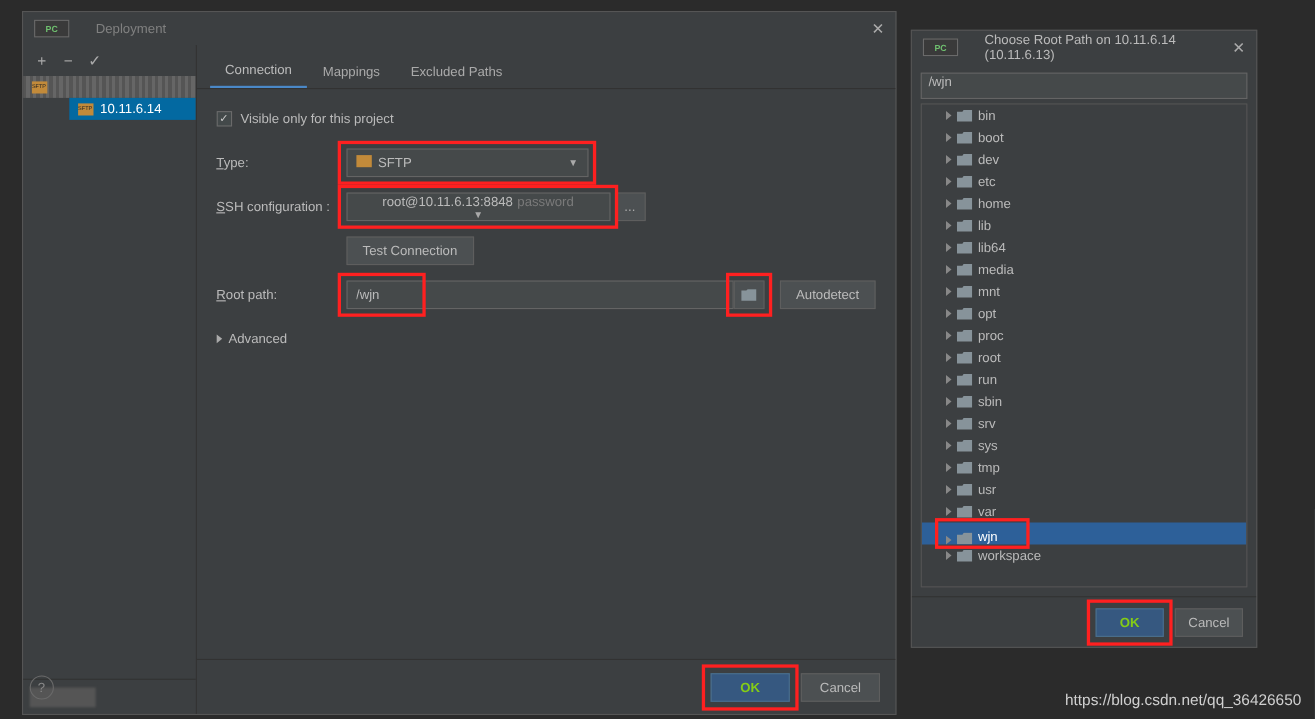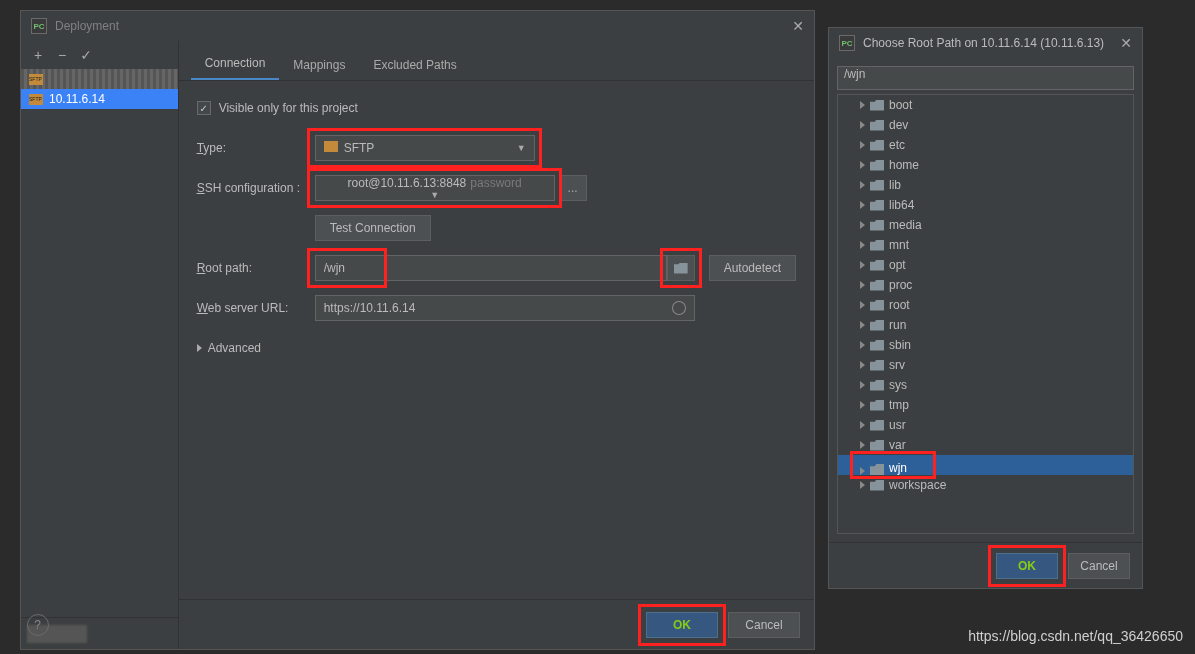--- a/index.html
+++ b/index.html
@@ -3,32 +3,32 @@
 <meta charset="utf-8">
 <style>
 * { margin:0; padding:0; box-sizing:border-box; font-family:"Segoe UI",Arial,sans-serif; font-size:12px; }
 body { background:#2b2b2b; width:1195px; height:654px; position:relative; color:#bbbbbb; overflow:hidden; }
 
 .dlg { position:absolute; background:#3c3f41; border:1px solid #555; }
 .dlg-main { left:20px; top:10px; width:795px; height:640px; }
 .dlg-choose { left:828px; top:27px; width:315px; height:562px; }
 
 .titlebar { height:30px; display:flex; align-items:center; padding:0 10px; }
-.titlebar .ico { width:16px; height:16px; background:#3a3a3a; border:1px solid #6a6a6a; display:flex; align-items:center; justify-content:center; font-size:8px; color:#6fbf6f; margin-right:8px; font-weight:bold; }
+.titlebar .ico { width:32px; height:16px; background:#3a3a3a; border:1px solid #6a6a6a; display:flex; align-items:center; justify-content:center; font-size:8px; color:#6fbf6f; margin-right:24px; font-weight:bold; }
 .titlebar .ttl { color:#808080; flex:1; }
 .titlebar .close { color:#aaa; cursor:pointer; font-size:14px; }
 
 .main-body { display:flex; height:calc(100% - 30px); }
 .side { width:170px; border-right:1px solid #323232; display:flex; flex-direction:column; }
 .side-tools { height:28px; display:flex; align-items:center; padding-left:6px; gap:2px; }
 .tool-btn { width:22px; height:22px; display:flex; align-items:center; justify-content:center; color:#aaa; cursor:pointer; font-size:14px; }
 .side-list { flex:1; overflow:auto; }
 .side-item { height:20px; display:flex; align-items:center; padding-left:8px; gap:6px; }
 .side-item.blur { background:repeating-linear-gradient(90deg,#555,#555 3px,#666 3px,#666 6px); color:transparent; }
-.side-item.sel { background:#3b82f6; color:#fff; }
+.side-item.sel { background:#0369a1; color:#fff;margin-left:42px; }
 .side-item .srv-ico { width:14px; height:11px; background:#c28a3a; position:relative; }
 .side-item .srv-ico::after { content:"SFTP"; position:absolute; font-size:5px; color:#222; left:0; top:2px; }
 .side-bottom { height:32px; border-top:1px solid #323232; display:flex; align-items:center; padding-left:6px; }
 .side-bottom .blur-box { width:60px; height:18px; background:#555; filter:blur(1px); }
 
 .content { flex:1; display:flex; flex-direction:column; padding:0; }
 .tabs { height:40px; display:flex; align-items:flex-end; gap:0; padding-left:12px; border-bottom:1px solid #323232; }
 .tab { padding:8px 14px; color:#aaa; cursor:pointer; }
 .tab.sel { color:#bbbbbb; border-bottom:2px solid #4a88c7; }
 
@@ -149,27 +149,20 @@
             <input value="/wjn" style="">
           </div>
           <div class="icon-btn" style="margin-left:0;">
               <span class="folder-ico"></span>
             </div>
           <div class="btn" style="margin-left:14px;">Autodetect</div>
           <div class="hl" style="left:110px;top:-7px;width:80px;height:40px;"></div>
           <div class="hl" style="left:463px;top:-7px;width:42px;height:40px;"></div>
         </div>
 
-        <div class="row">
-          <div class="lbl"><span class="u">W</span><span>eb server URL:</span></div>
-          <div class="inp" style="width:380px;justify-content:space-between;">
-            <input value="https://10.11.6.14" style="">
-            <span class="globe"></span>
-          </div>
-        </div>
 
         <div class="row">
           <div class="adv">
             <span class="tri"></span>
             <span>Advanced</span>
           </div>
         </div>
       </div>
 
       <div class="btn-bar" style="position:relative;">
@@ -192,20 +185,25 @@
     <div class="close">✕</div>
   </div>
   <div class="choose-body">
     <div class="path-inp">
       <input value="/wjn" style="">
     </div>
     <div class="tree-wrap" id="tree">
         <div class="node">
           <span class="ar"></span>
           <span class="fld"></span>
+          <span>bin</span>
+        </div>
+        <div class="node">
+          <span class="ar"></span>
+          <span class="fld"></span>
           <span>boot</span>
         </div>
         <div class="node">
           <span class="ar"></span>
           <span class="fld"></span>
           <span>dev</span>
         </div>
         <div class="node">
           <span class="ar"></span>
           <span class="fld"></span>

